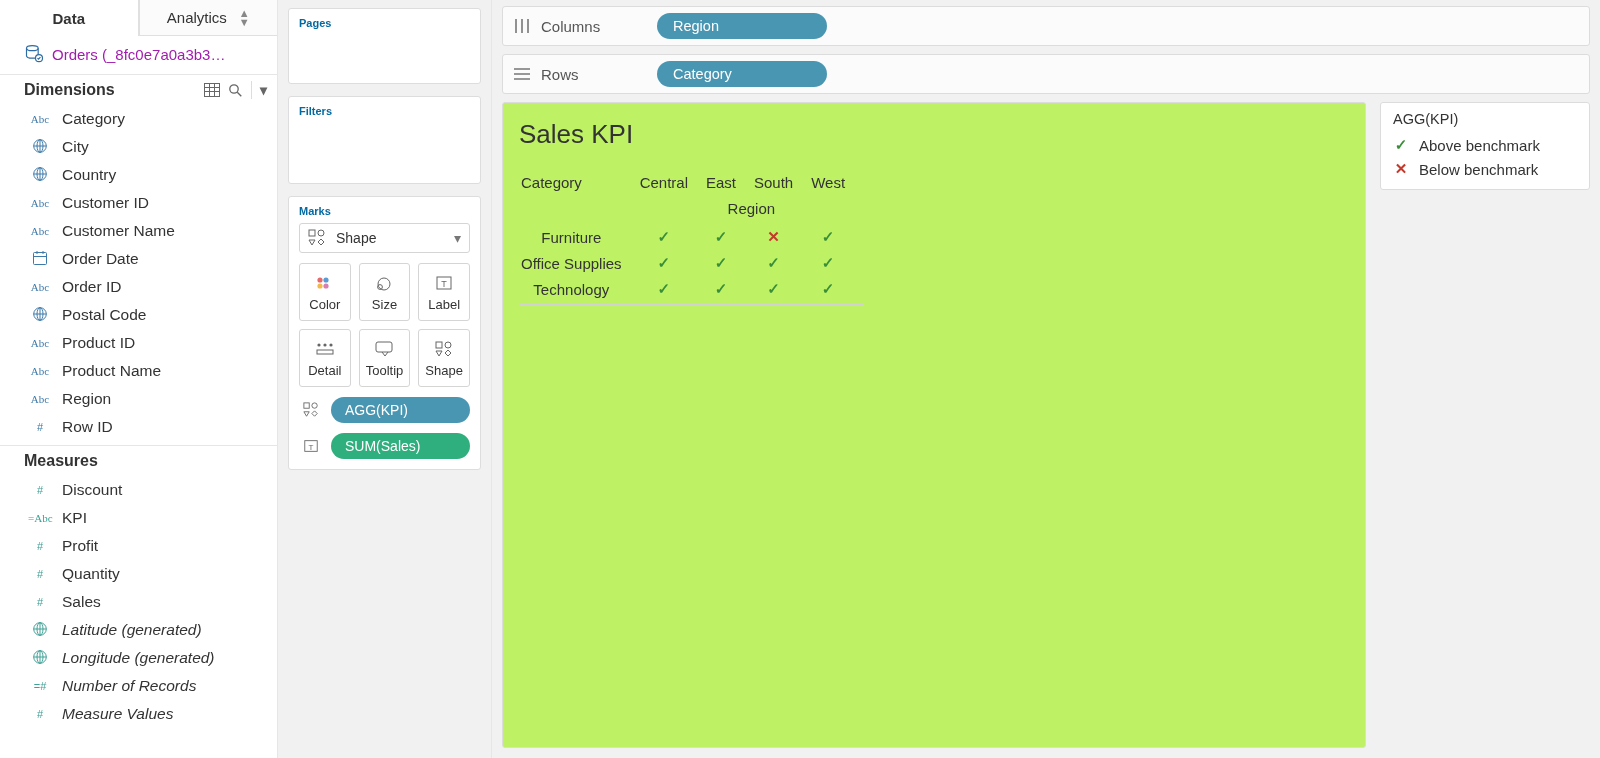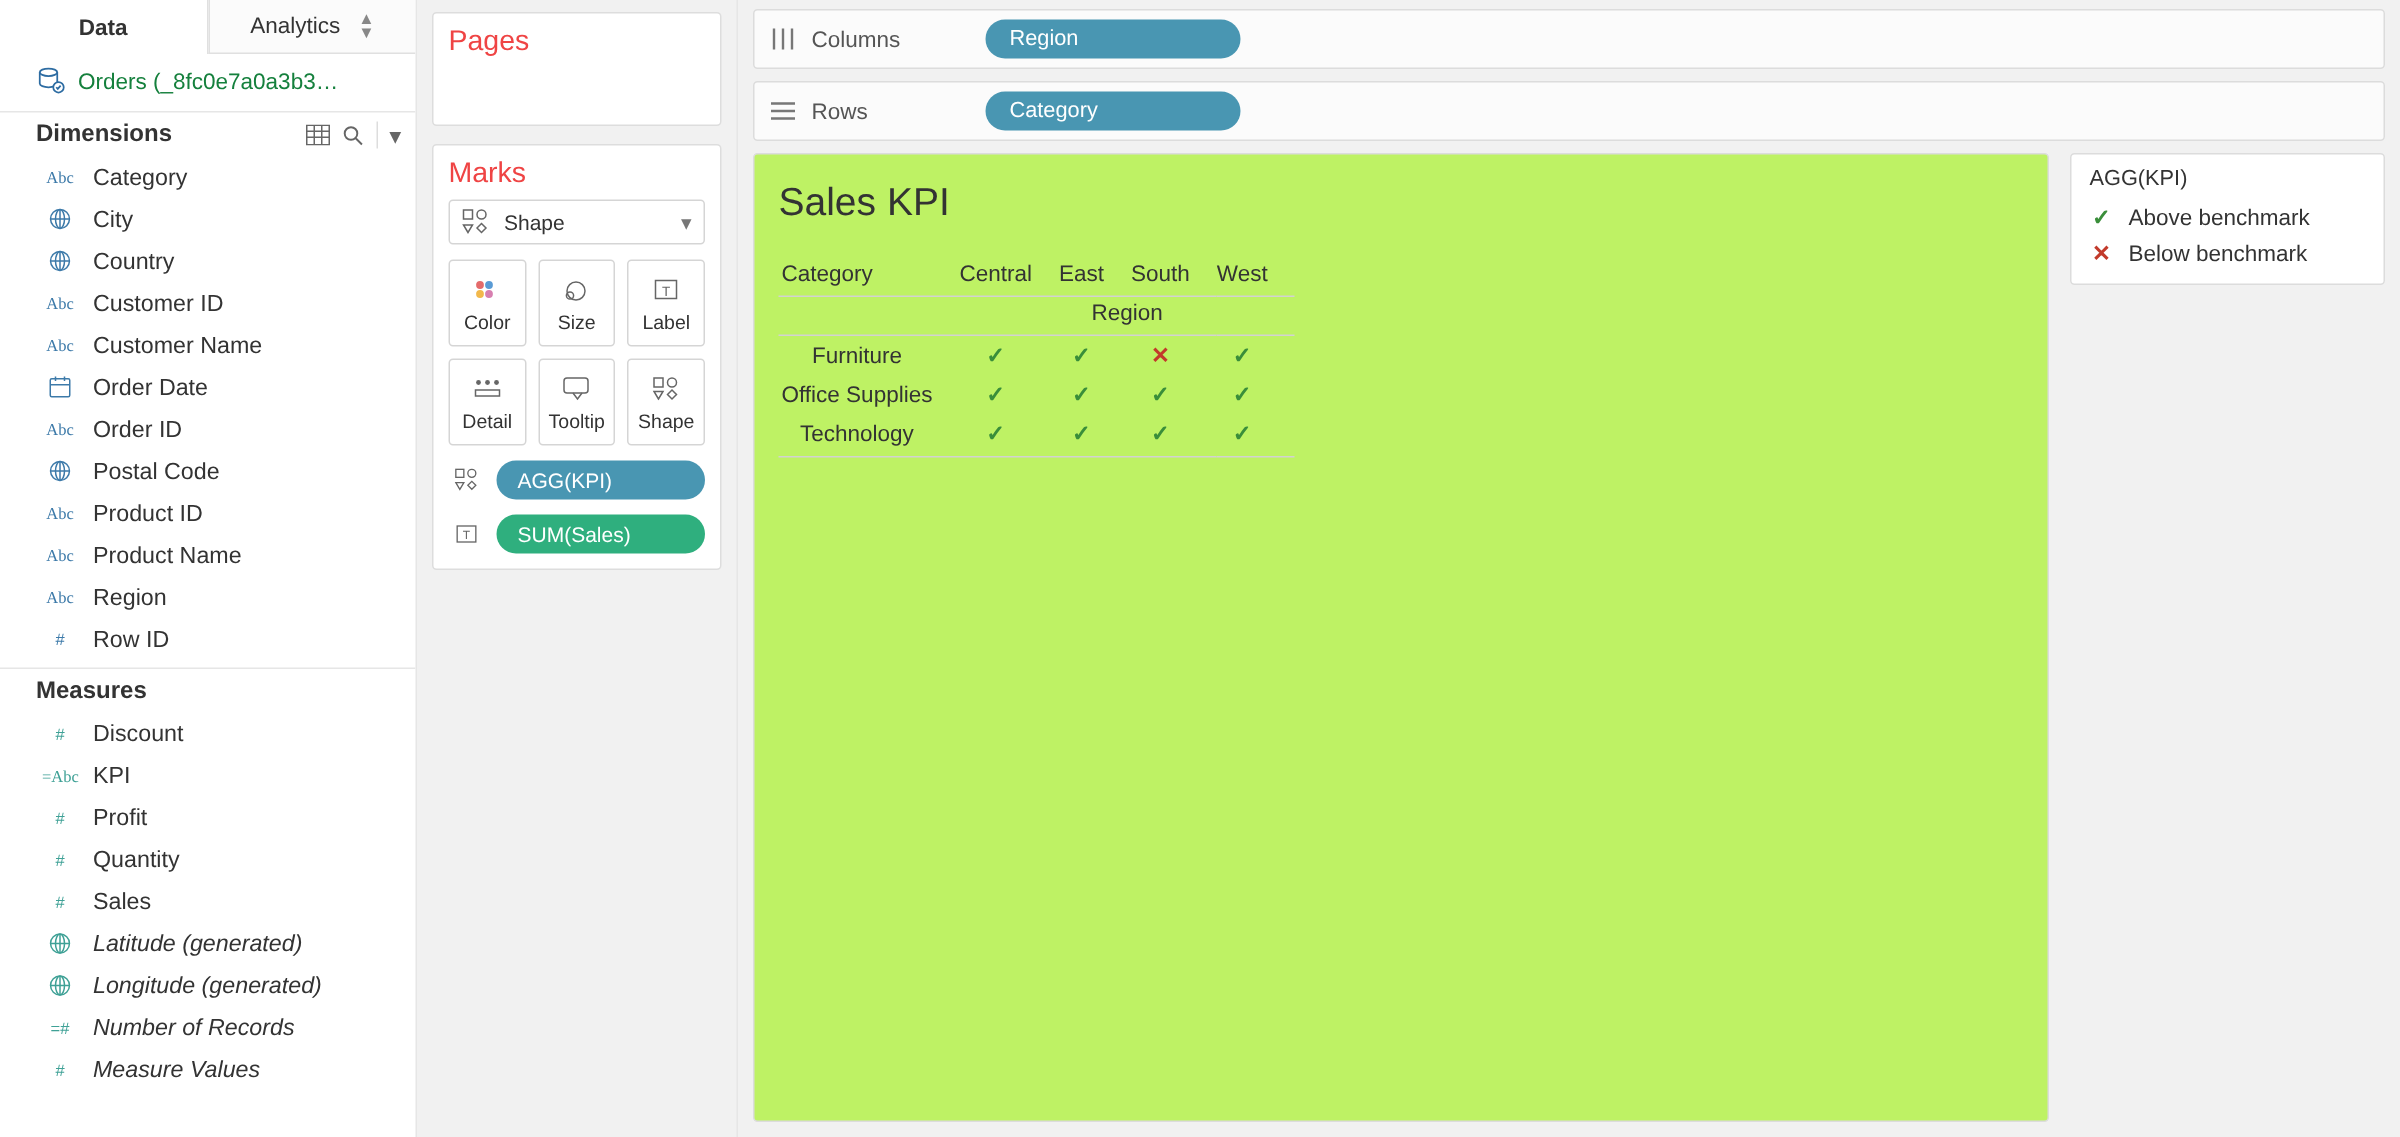--- a/index.html
+++ b/index.html
@@ -54,21 +54,21 @@
     display:flex;
     gap:6px;
   }
   .sort-arrows { color:#888; font-size:11px; margin-left:6px; line-height:9px;}
   .datasource {
     display: flex;
     align-items: center;
     gap: 8px;
     padding: 8px 12px 10px 24px;
     font-size: 15px;
-    color: #15803d;
+    color: #a21caf;
     white-space: nowrap;
     overflow: hidden;
   }
   .datasource svg { flex: 0 0 auto; }
 
   .section-header {
     display: flex;
     align-items: center;
     padding: 6px 10px 4px 24px;
     font-weight: 700;
@@ -109,23 +109,24 @@
     flex-direction: column;
     gap: 12px;
   }
   .card {
     background: #fff;
     border: 1px solid #ddd;
     border-radius: 3px;
     padding: 8px 10px 10px;
   }
   .card-title {
-    font-size: 19px;
-    color: #ef4444;
+    font-size: 11px;
+    color: #0369a1;
     margin-bottom: 6px;
+    font-weight: bold;
   }
   .pages-card { min-height: 76px; }
   .filters-card { min-height: 88px; }
 
   .marks-type {
     display:flex;
     align-items:center;
     gap:10px;
     border:1px solid #d5d5d5;
     border-radius:3px;
@@ -435,20 +436,23 @@
           <span class="lbl">Measure Values</span>
         </div>
       </div>
   </div>
 
   <div class="cards-col">
     <div class="card pages-card">
       <div class="card-title">Pages</div>
     </div>
 
+    <div class="card filters-card">
+      <div class="card-title">Filters</div>
+    </div>
 
     <div class="card">
       <div class="card-title">Marks</div>
 
       <div class="marks-type">
         <svg width="18" height="18" viewBox="0 0 18 18">
           <rect x="1" y="1" width="6" height="6" fill="none" stroke="#666"></rect>
           <circle cx="13" cy="4" r="3" fill="none" stroke="#666"></circle>
           <path d="M4 16l-3-5h6z" fill="none" stroke="#666"></path>
           <path d="M10 13l3-3 3 3-3 3z" fill="none" stroke="#666"></path>

